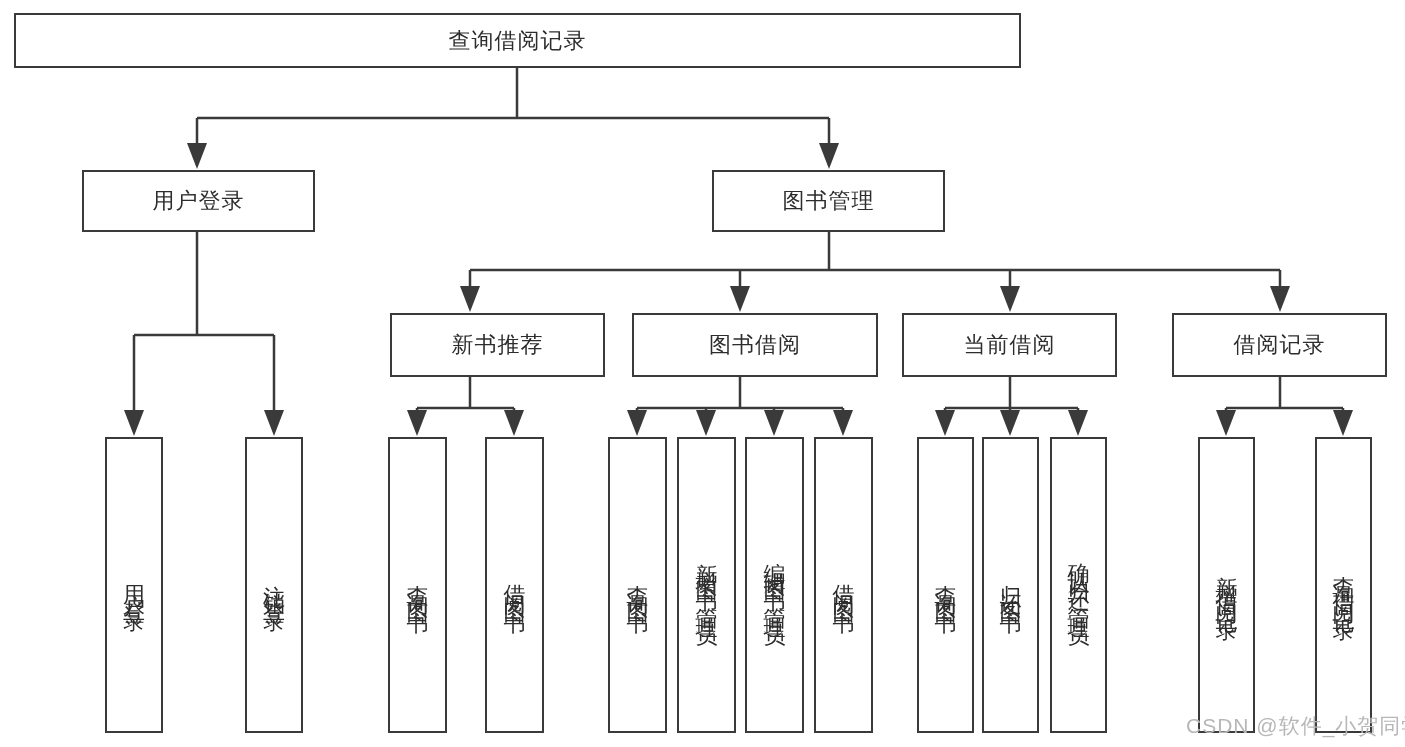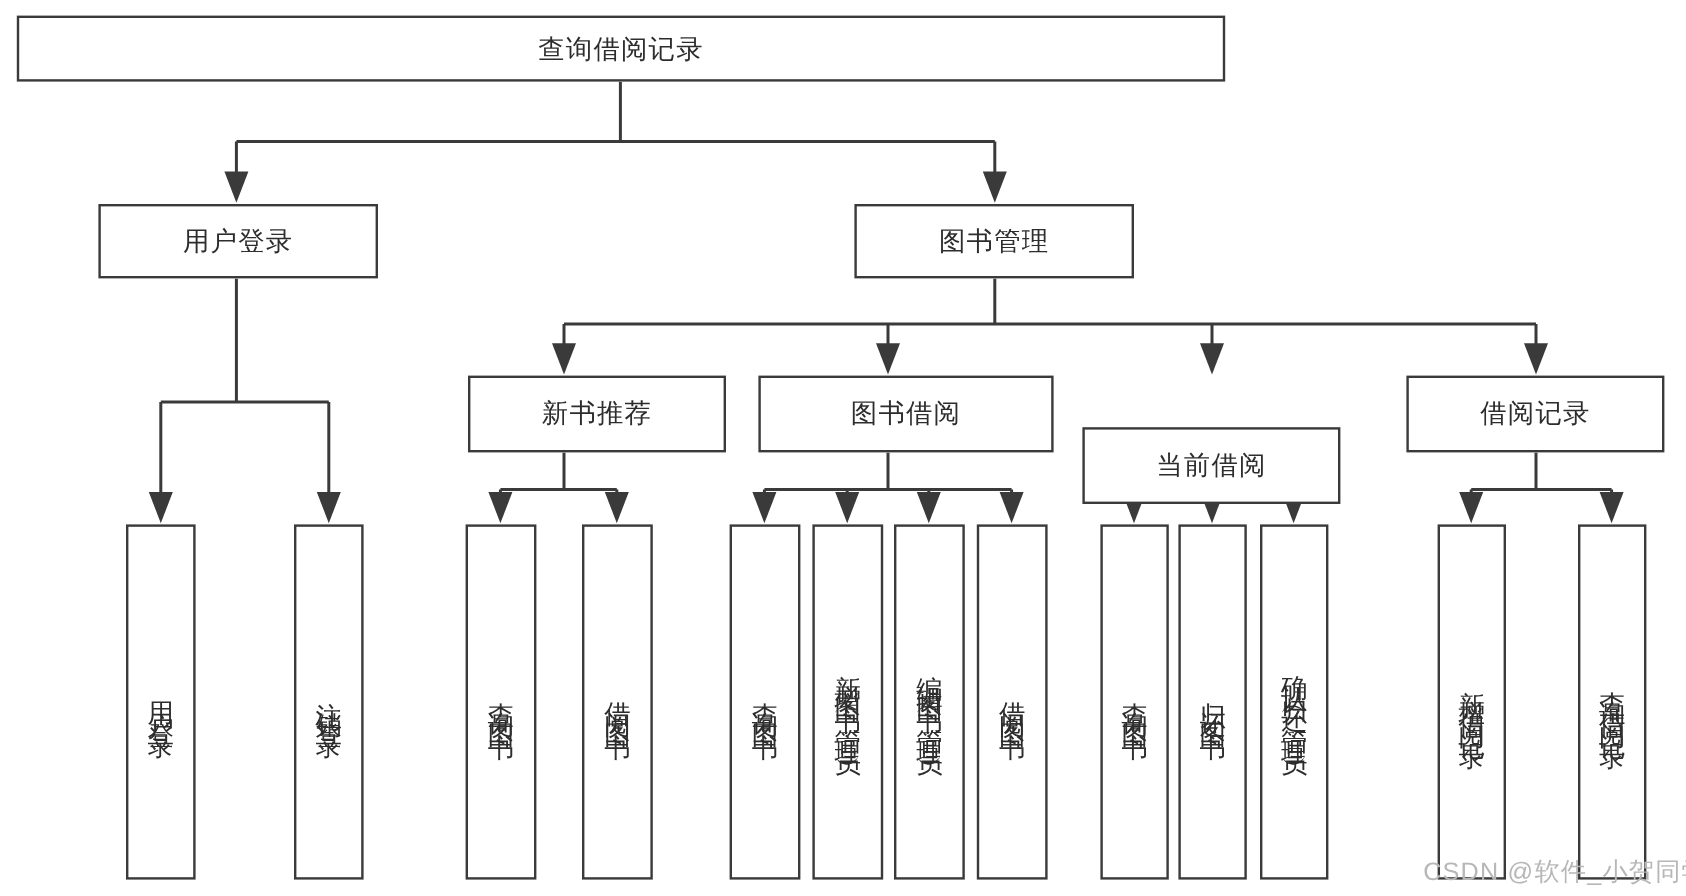--- a/index.html
+++ b/index.html
@@ -95,21 +95,21 @@
   <div class="box" style="left:712px; top:170px; width:233px; height:62px;">
     <span>图书管理</span>
   </div>
 
   <div class="box" style="left:362px; top:313px; width:215px; height:64px;margin-left:28px;">
     <span>新书推荐</span>
   </div>
   <div class="box" style="left:632px; top:313px; width:246px; height:64px;">
     <span>图书借阅</span>
   </div>
-  <div class="box" style="left:902px; top:313px; width:215px; height:64px;margin-top:43px;">
+  <div class="box" style="left:902px; top:313px; width:215px; height:64px;">
     <span>当前借阅</span>
   </div>
   <div class="box" style="left:1172px; top:313px; width:215px; height:64px;">
     <span>借阅记录</span>
   </div>
 
   <div class="box vleaf" style="left:105px; top:437px; width:58px; height:296px;">
     <span class="vtext">用户登录</span>
   </div>
   <div class="box vleaf" style="left:245px; top:437px; width:58px; height:296px;">

